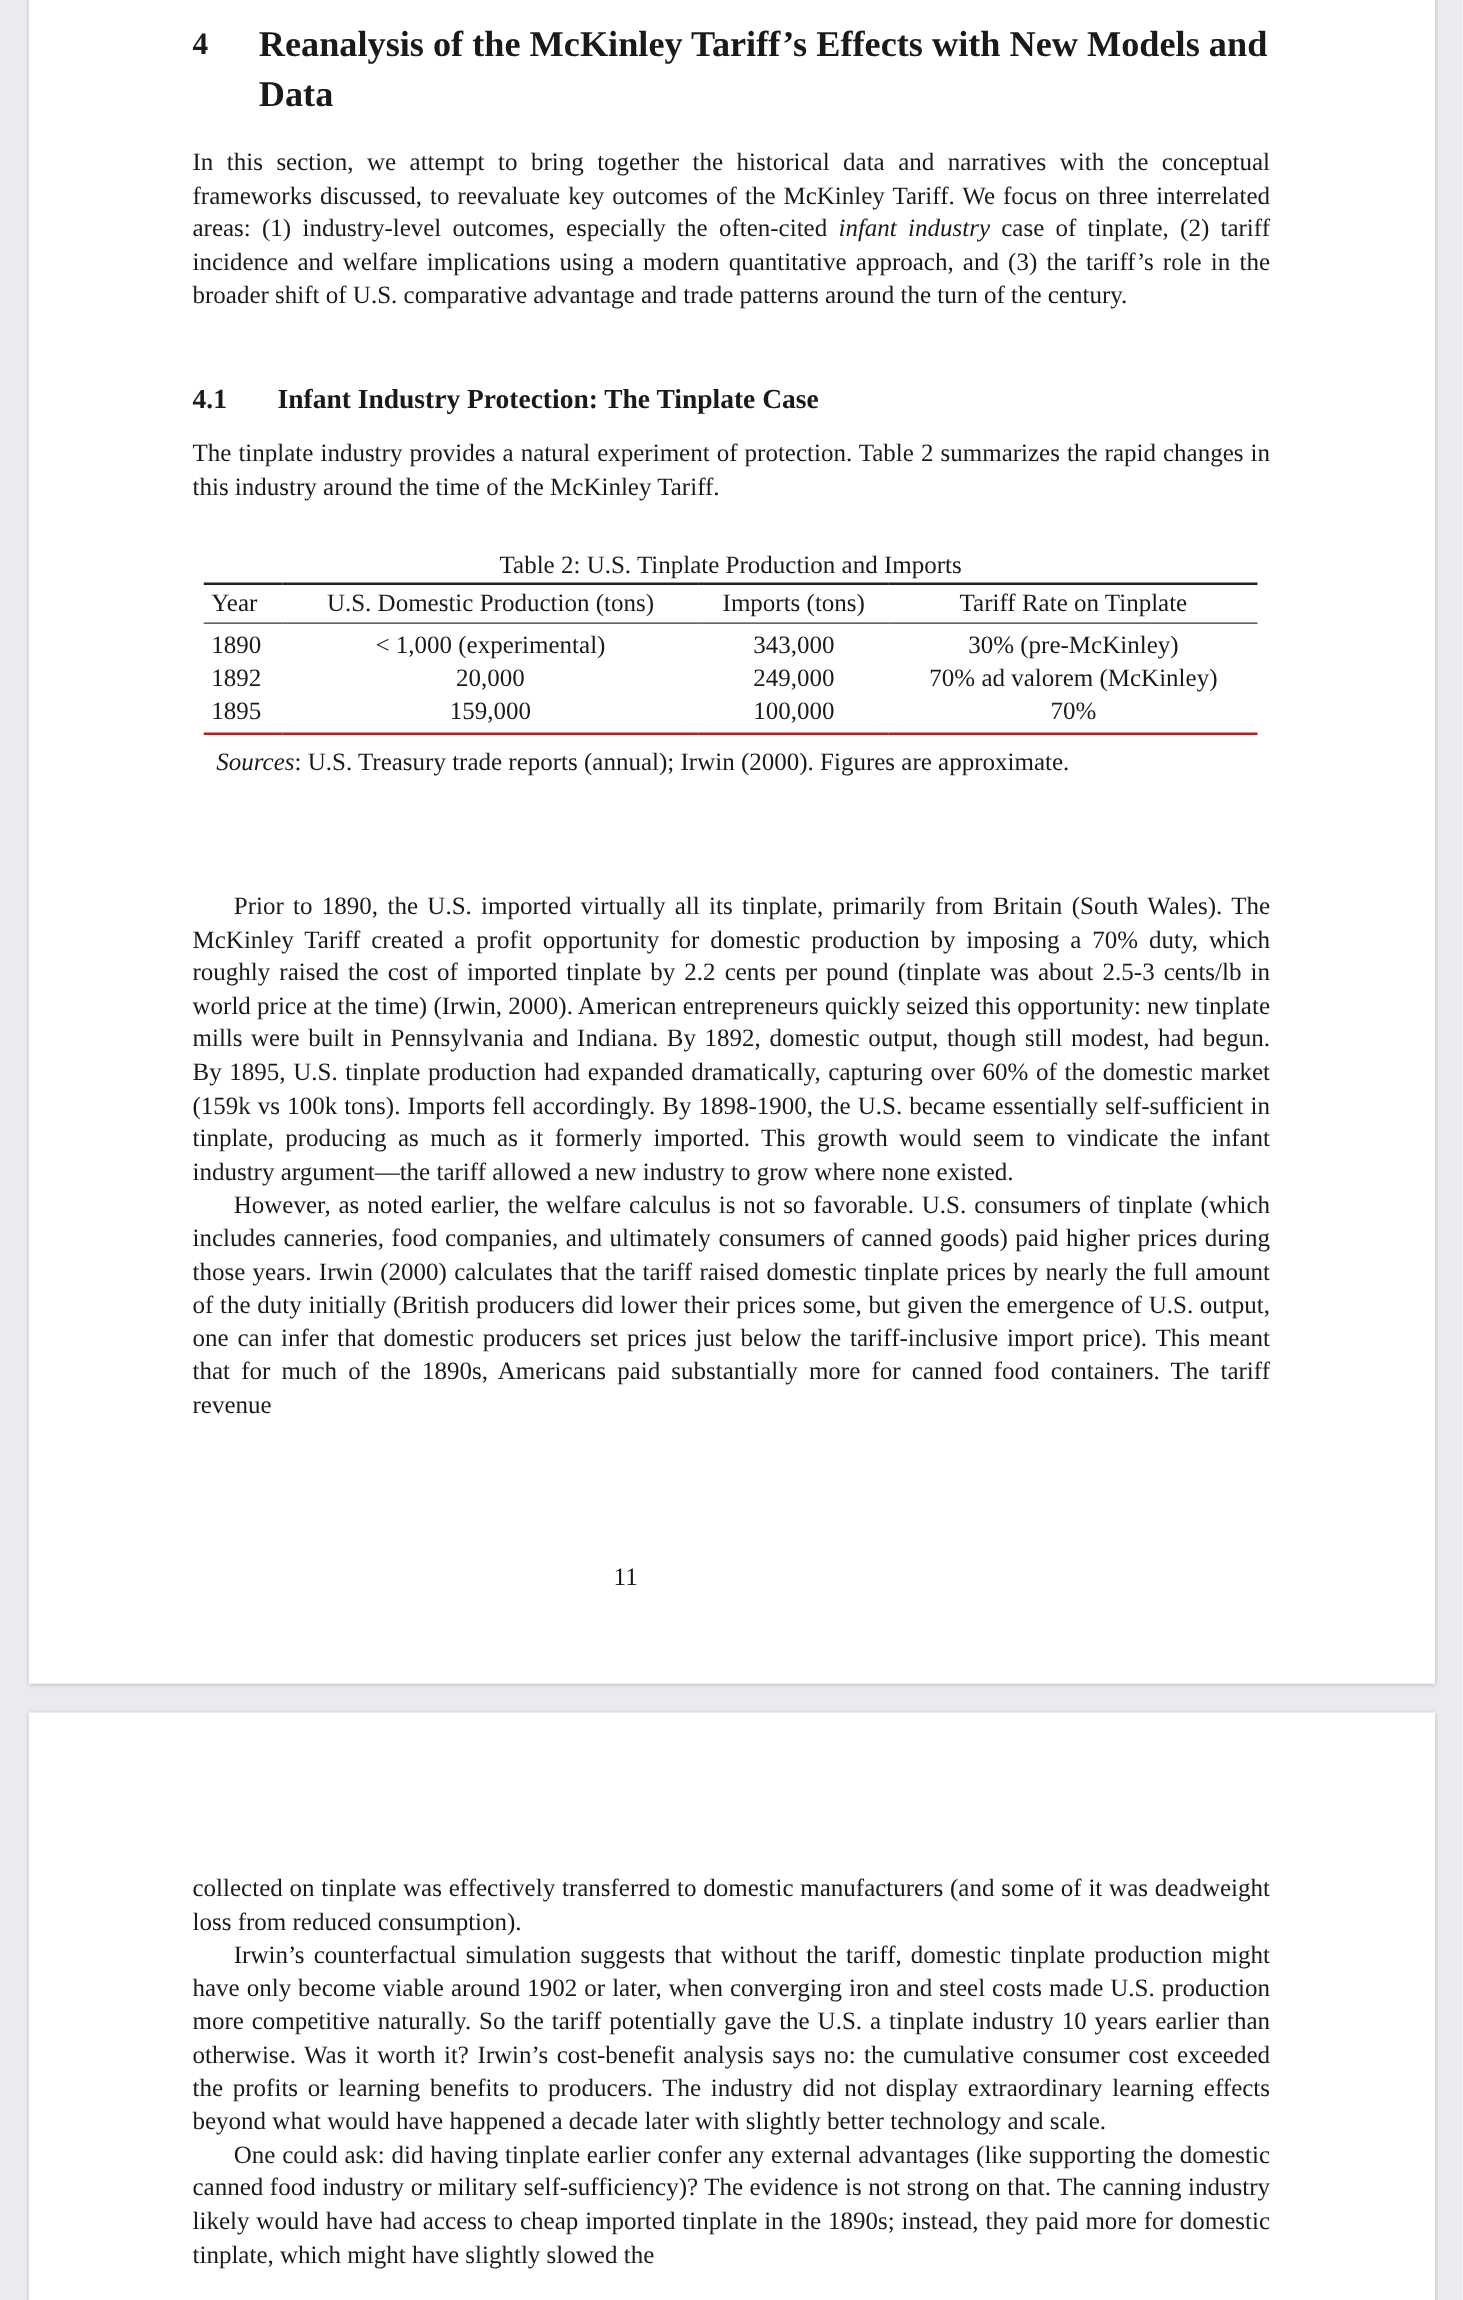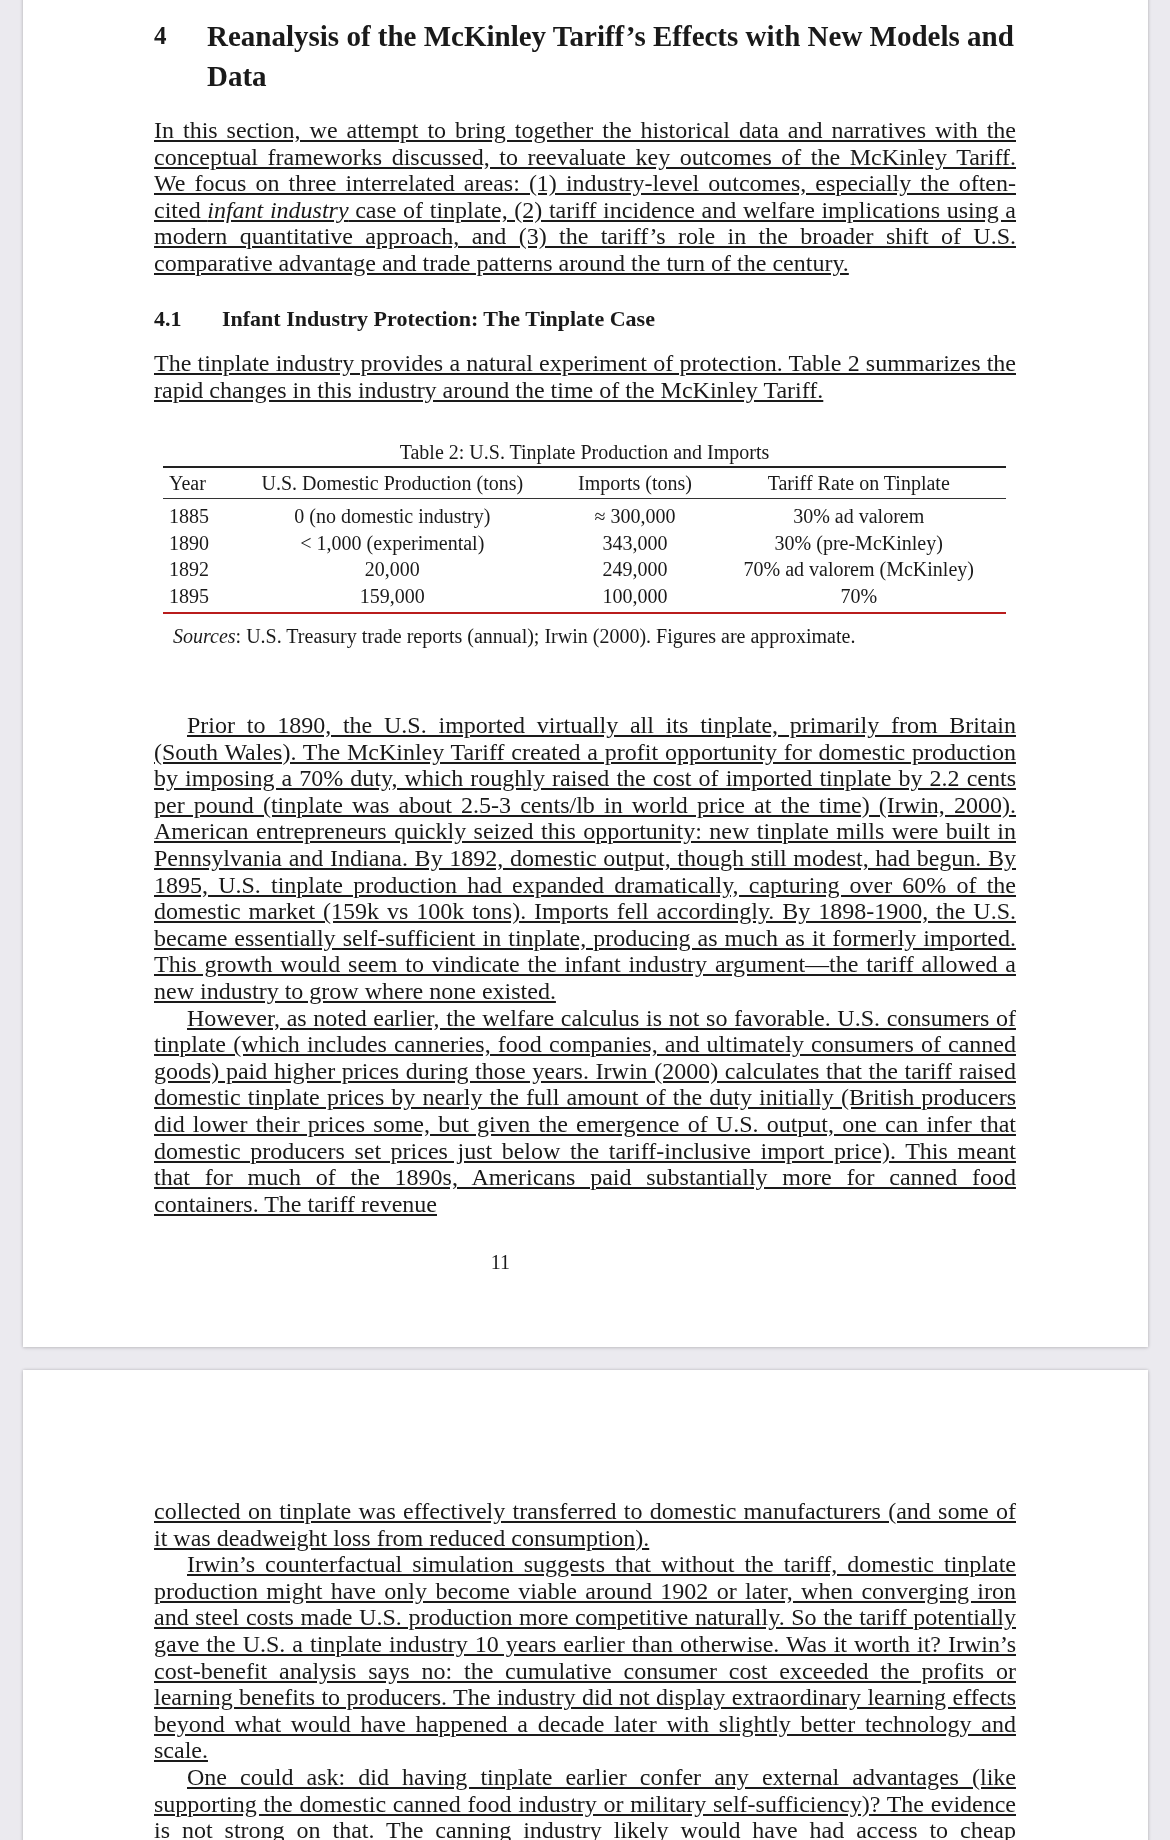--- a/index.html
+++ b/index.html
@@ -12,21 +12,21 @@
   }
   .page {
     position: absolute; left: 23px; width: 1125px;
     background: #ffffff;
     box-shadow: 0 0 3px rgba(0,0,0,0.18), 0 1px 4px rgba(0,0,0,0.10);
   }
   #page1 { top: -20px; height: 1367px; }
   #page2 { top: 1370px; height: 520px; }
   .col { position: absolute; left: 131px; width: 862px; }
   .just { text-align: justify; text-align-last: auto; }
-  p { margin: 0; font-size: 24px; line-height: 26.6px; text-decoration: underline; }
+  p { margin: 0; font-size: 20px; line-height: 26.6px; }
   .indent { text-indent: 33px; }
   .sec-title {
     position: absolute; left: 131px; top: 36px; width: 880px;
     font-weight: bold; font-size: 29px; line-height: 40px;
   }
   .sec-title .num { position: absolute; left: 0; top: 0; font-size: 25px; }
   .sec-title .txt { position: absolute; left: 53px; top: 0; width: 820px; }
   .subsec {
     position: absolute; left: 131px; top: 324px;
     font-weight: bold; font-size: 22px; line-height: 30px;
@@ -79,26 +79,20 @@
       <thead>
         <tr>
           <th class="year">Year</th>
           <th>U.S. Domestic Production (tons)</th>
           <th>Imports (tons)</th>
           <th>Tariff Rate on Tinplate</th>
         </tr>
       </thead>
       <tbody>
         <tr>
-          <td class="year">1885</td>
-          <td>0 (no domestic industry)</td>
-          <td>≈ 300,000</td>
-          <td>30% ad valorem</td>
-        </tr>
-        <tr>
           <td class="year">1890</td>
           <td>&lt; 1,000 (experimental)</td>
           <td>343,000</td>
           <td>30% (pre-McKinley)</td>
         </tr>
         <tr>
           <td class="year">1892</td>
           <td>20,000</td>
           <td>249,000</td>
           <td>70% ad valorem (McKinley)</td>

